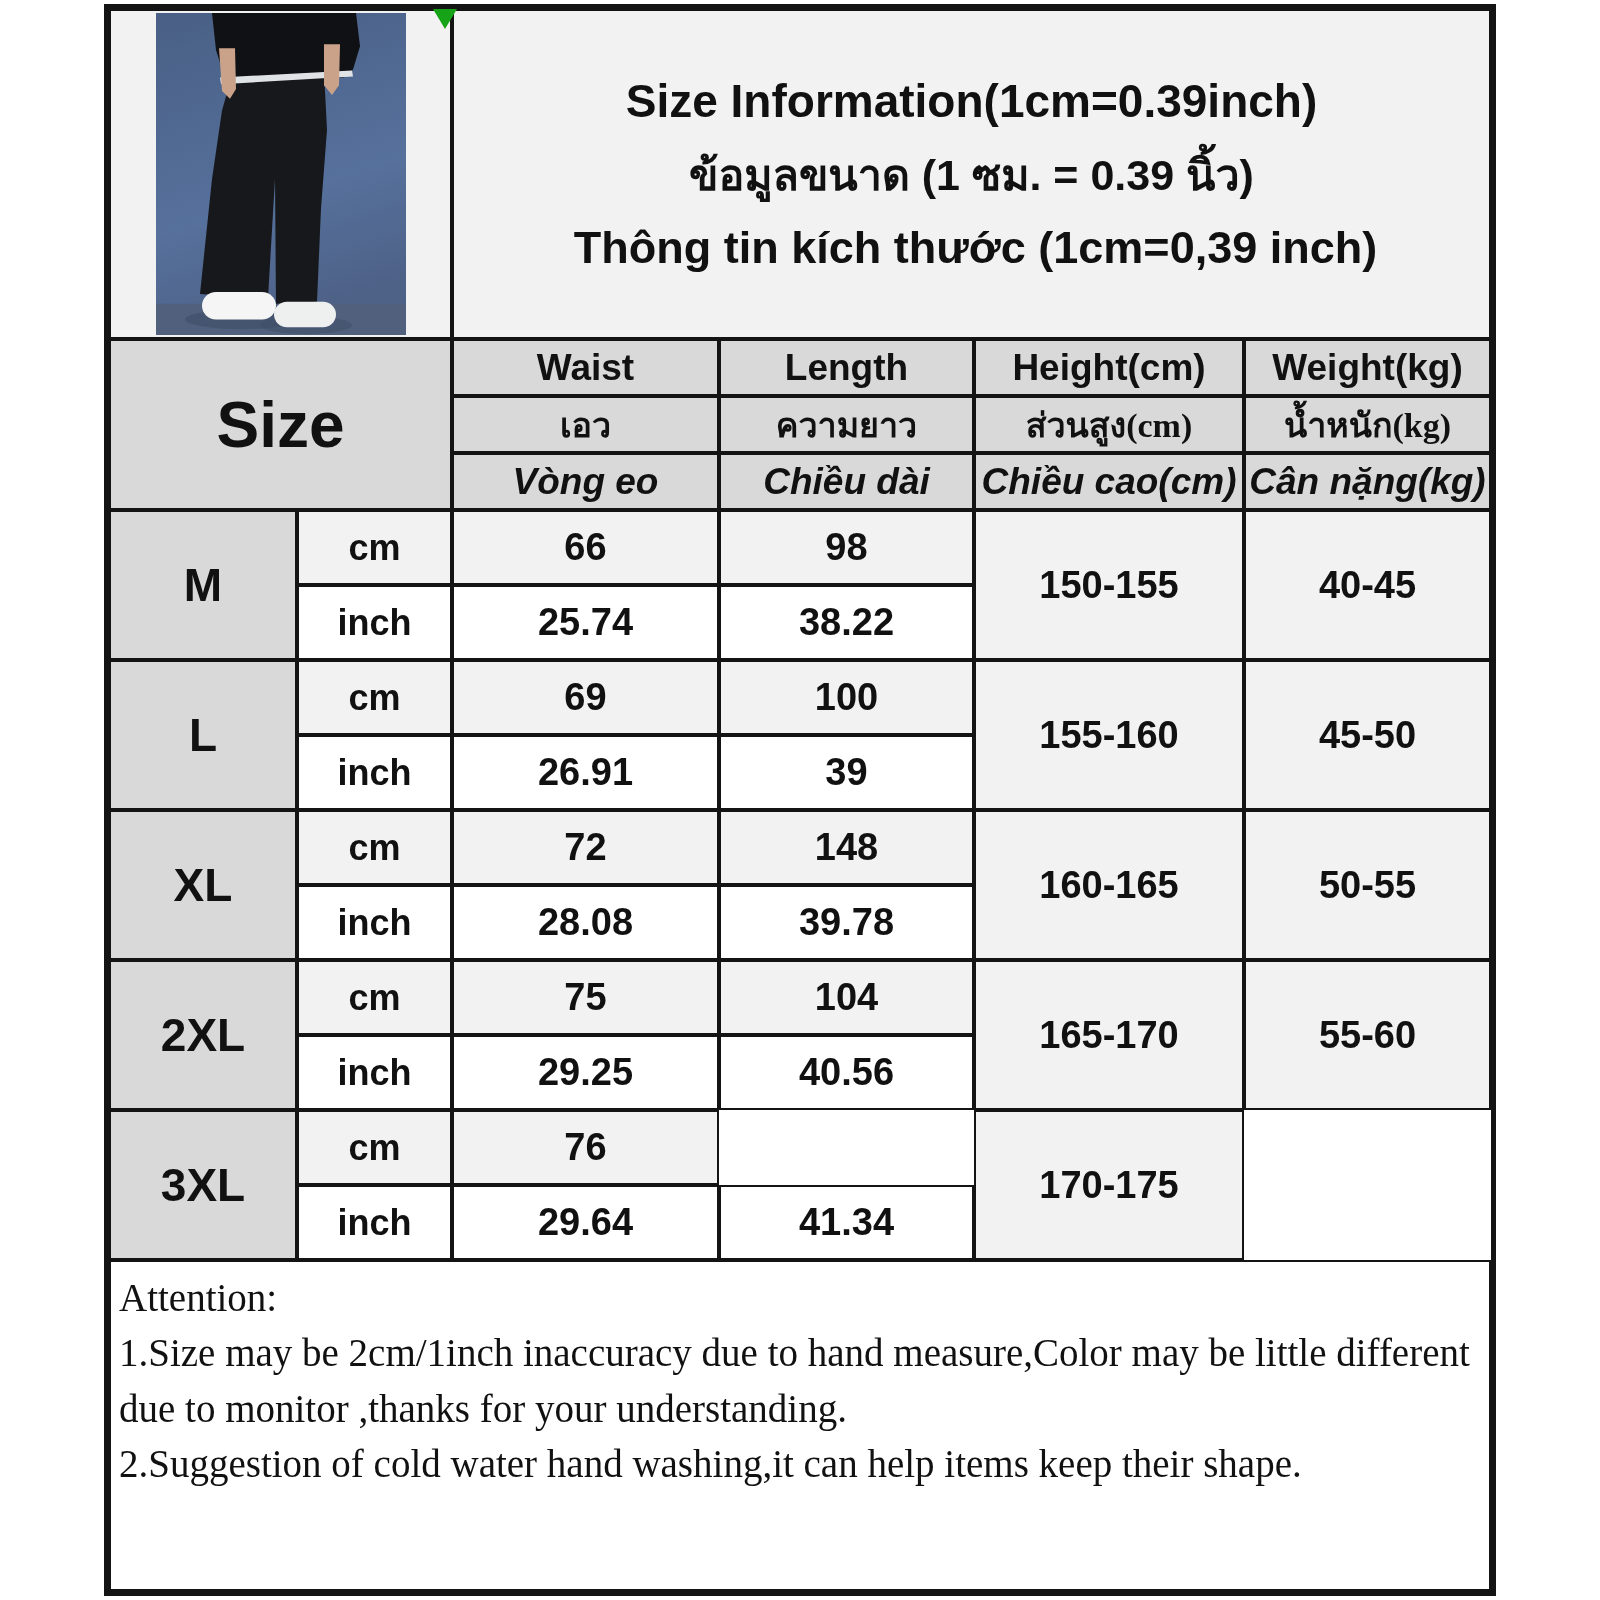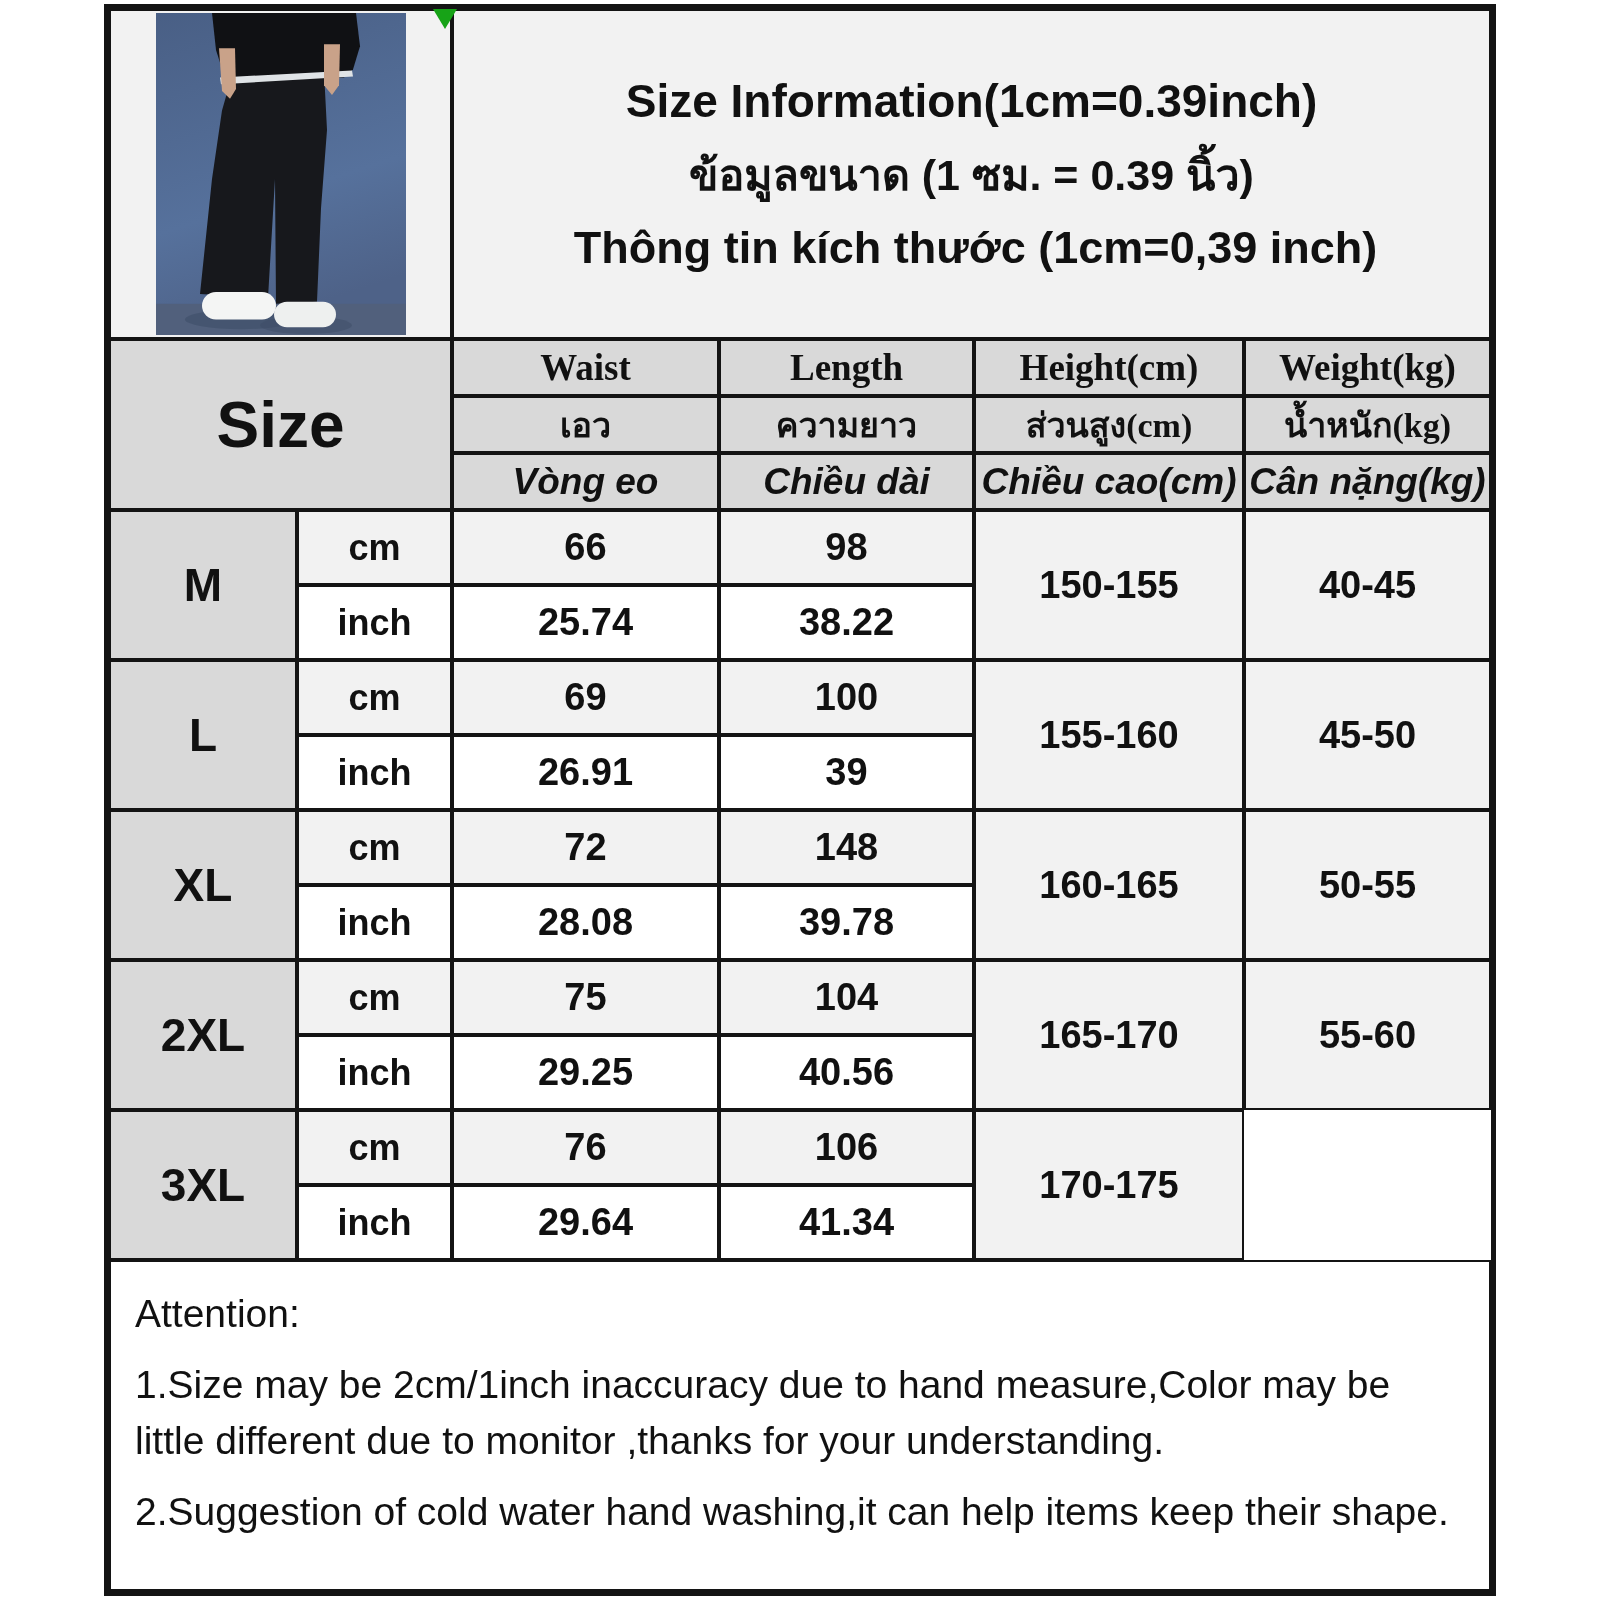--- a/index.html
+++ b/index.html
@@ -36,37 +36,37 @@
     font-weight:700;
     overflow:hidden;
   }
   .bg-dark{background:var(--header-gray);}
   .bg-light{background:var(--light-gray);}
   .bg-white{background:var(--white);}
   .title-cell{flex-direction:column;gap:13px;padding:0 10px;}
   .f-title-en{font-size:46px;}
   .f-title-th{font-size:43px;}
   .f-title-vi{font-size:45px;margin-left:8px;}
-  .f-hdr-en{font-size:37px;font-family:Liberation Serif, serif;}
+  .f-hdr-en{font-size:37px;}
   .f-hdr-th{font-size:34px;font-family:Liberation Serif, serif;}
   .f-hdr-vi{font-size:37px;font-style:italic;}
   .f-size{font-size:64px;}
   .f-sizelabel{font-size:46px;}
   .f-unit{font-size:36px;}
   .f-val{font-size:38px;}
   .attention-cell{
     display:block;
     background:var(--white);
     text-align:left;
     font-weight:400;
     font-size:39px;
     line-height:1.42;
     padding:8px 4px 0 8px;
   }
-  .attention-cell p{margin:16px;}
+  .attention-cell p{margin:0;font-family:Liberation Serif, serif;}
   .green-marker{
     position:absolute;left:433px;top:9px;
     width:0;height:0;
     border-left:12px solid transparent;
     border-right:12px solid transparent;
     border-top:20px solid var(--green-marker);
   }
   .photo-wrap{padding:0;}
 </style>
 </head>
@@ -156,21 +156,20 @@
   <div class="cell bg-light f-val" style="grid-area:11/4/12/5">104</div>
   <div class="cell bg-light f-val" style="grid-area:11/5/13/6">165-170</div>
   <div class="cell bg-light f-val" style="grid-area:11/6/13/7">55-60</div>
   <div class="cell bg-white f-unit" style="grid-area:12/2/13/3">inch</div>
   <div class="cell bg-white f-val" style="grid-area:12/3/13/4">29.25</div>
   <div class="cell bg-white f-val" style="grid-area:12/4/13/5">40.56</div>
 
   <div class="cell bg-dark f-sizelabel" style="grid-area:13/1/15/2">3XL</div>
   <div class="cell bg-light f-unit" style="grid-area:13/2/14/3">cm</div>
   <div class="cell bg-light f-val" style="grid-area:13/3/14/4">76</div>
-  <div class="cell bg-light f-val" style="grid-area:13/4/14/5">106</div>
   <div class="cell bg-light f-val" style="grid-area:13/5/15/6">170-175</div>
   <div class="cell bg-white f-unit" style="grid-area:14/2/15/3">inch</div>
   <div class="cell bg-white f-val" style="grid-area:14/3/15/4">29.64</div>
   <div class="cell bg-white f-val" style="grid-area:14/4/15/5">41.34</div>
 
   <div class="cell attention-cell" style="grid-area:15/1/16/7">
     <p>Attention:</p>
     <p>1.Size may be 2cm/1inch inaccuracy due to hand measure,Color may be little different due to monitor ,thanks for your understanding.</p>
     <p>2.Suggestion of cold water hand washing,it can help items keep their shape.</p>
   </div>

